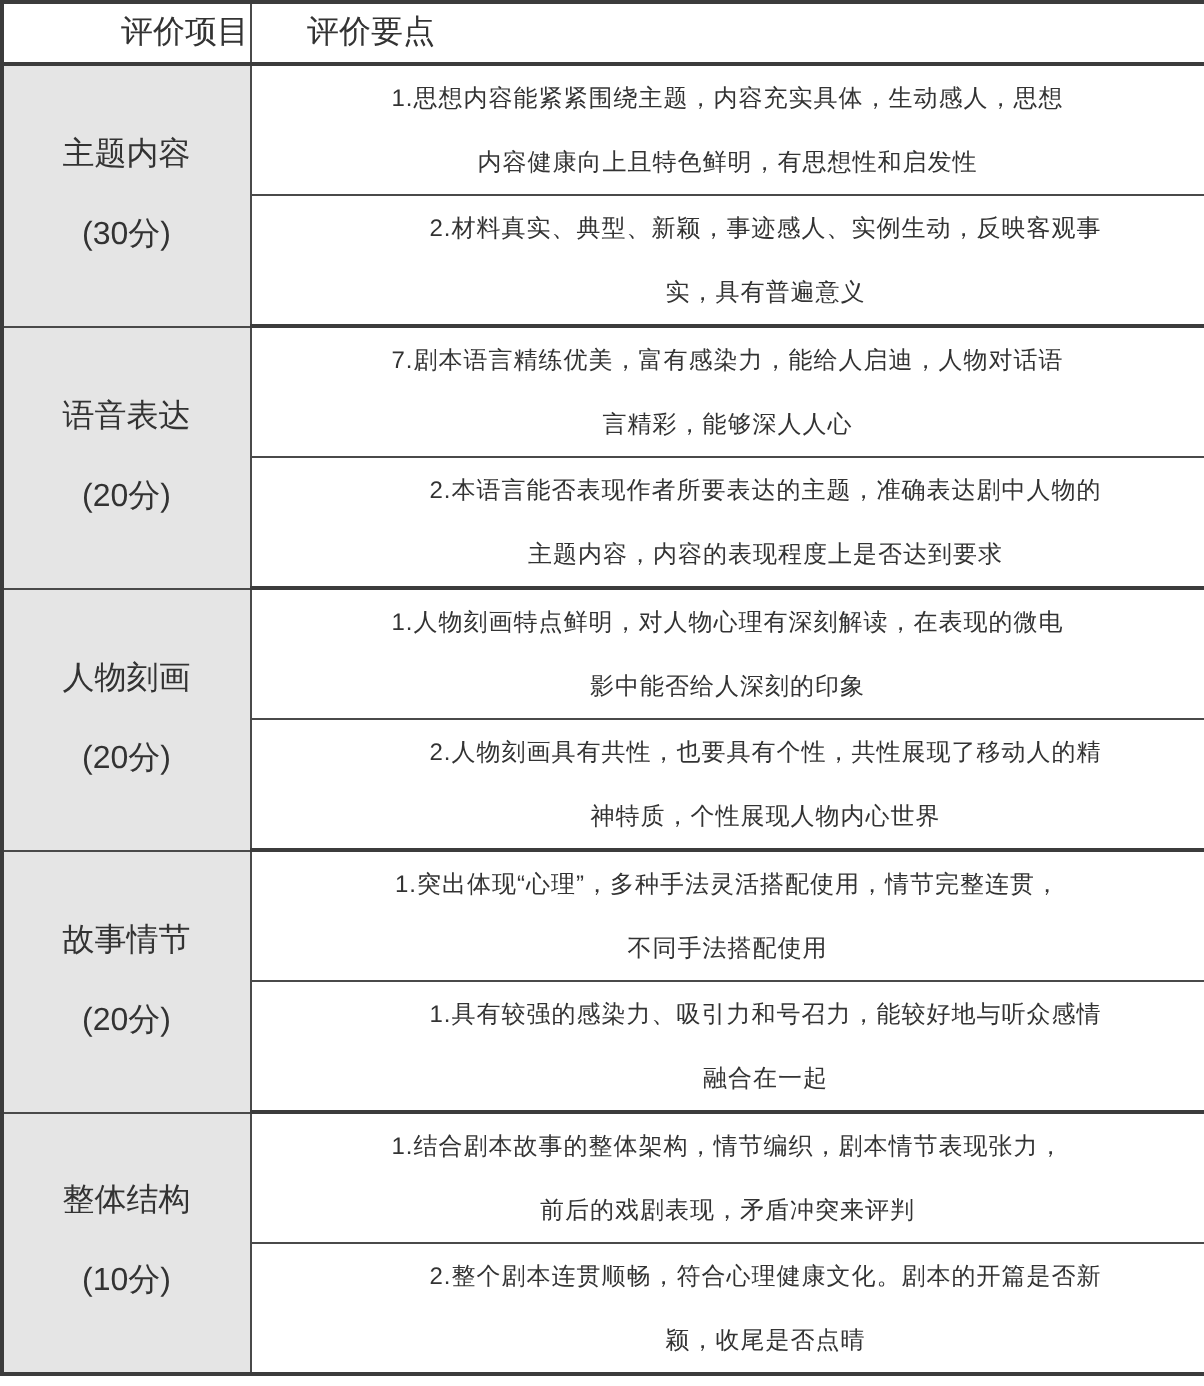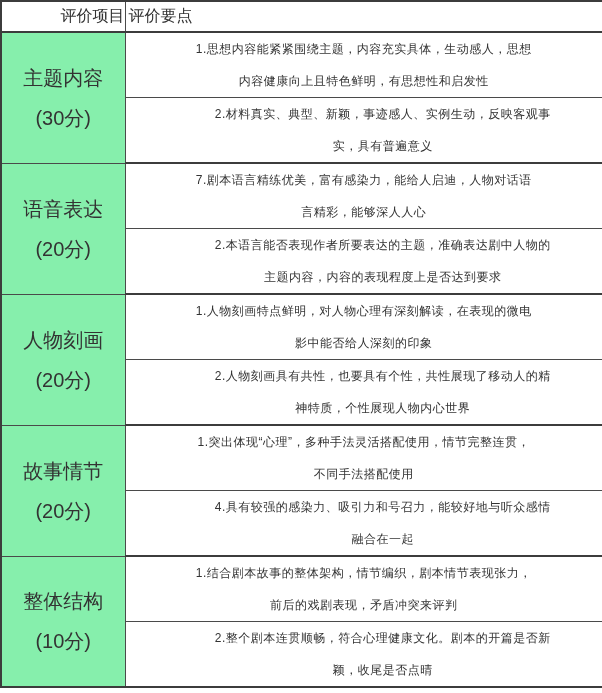--- a/index.html
+++ b/index.html
@@ -32,27 +32,27 @@
     height: 31px;
     font-size: 16px;
     border-bottom: 2px solid #3c3c3c;
     background: #ffffff;
   }
   th.item-header {
     text-align: right;
   }
   th.points-header {
     text-align: left;
-    padding-left: 3px;
+    padding-left: 28px;
   }
   td.item-cell {
     text-align: center;
-    font-size: 20px;
+    font-size: 16px;
     line-height: 40px;
-    background: #86efac;
+    background: #e5e5e5;
   }
   td.point-cell {
     height: 65px;
     text-align: center;
     font-size: 12px;
     line-height: 32px;
     padding: 0 6px;
     background: #ffffff;
   }
   .pt-line {
@@ -136,21 +136,21 @@
         <div class="item-name">故事情节</div>
         <div class="item-score">(20分)</div>
       </td>
       <td class="point-cell">
         <div class="pt-line">1.突出体现“心理”，多种手法灵活搭配使用，情节完整连贯，</div>
         <div class="pt-line">不同手法搭配使用</div>
       </td>
     </tr>
     <tr class="point-row section-end">
       <td class="point-cell">
-        <div class="pt-line">4.具有较强的感染力、吸引力和号召力，能较好地与听众感情</div>
+        <div class="pt-line">1.具有较强的感染力、吸引力和号召力，能较好地与听众感情</div>
         <div class="pt-line">融合在一起</div>
       </td>
     </tr>
 
     <tr class="point-row">
       <td class="item-cell" rowspan="2">
         <div class="item-name">整体结构</div>
         <div class="item-score">(10分)</div>
       </td>
       <td class="point-cell">

